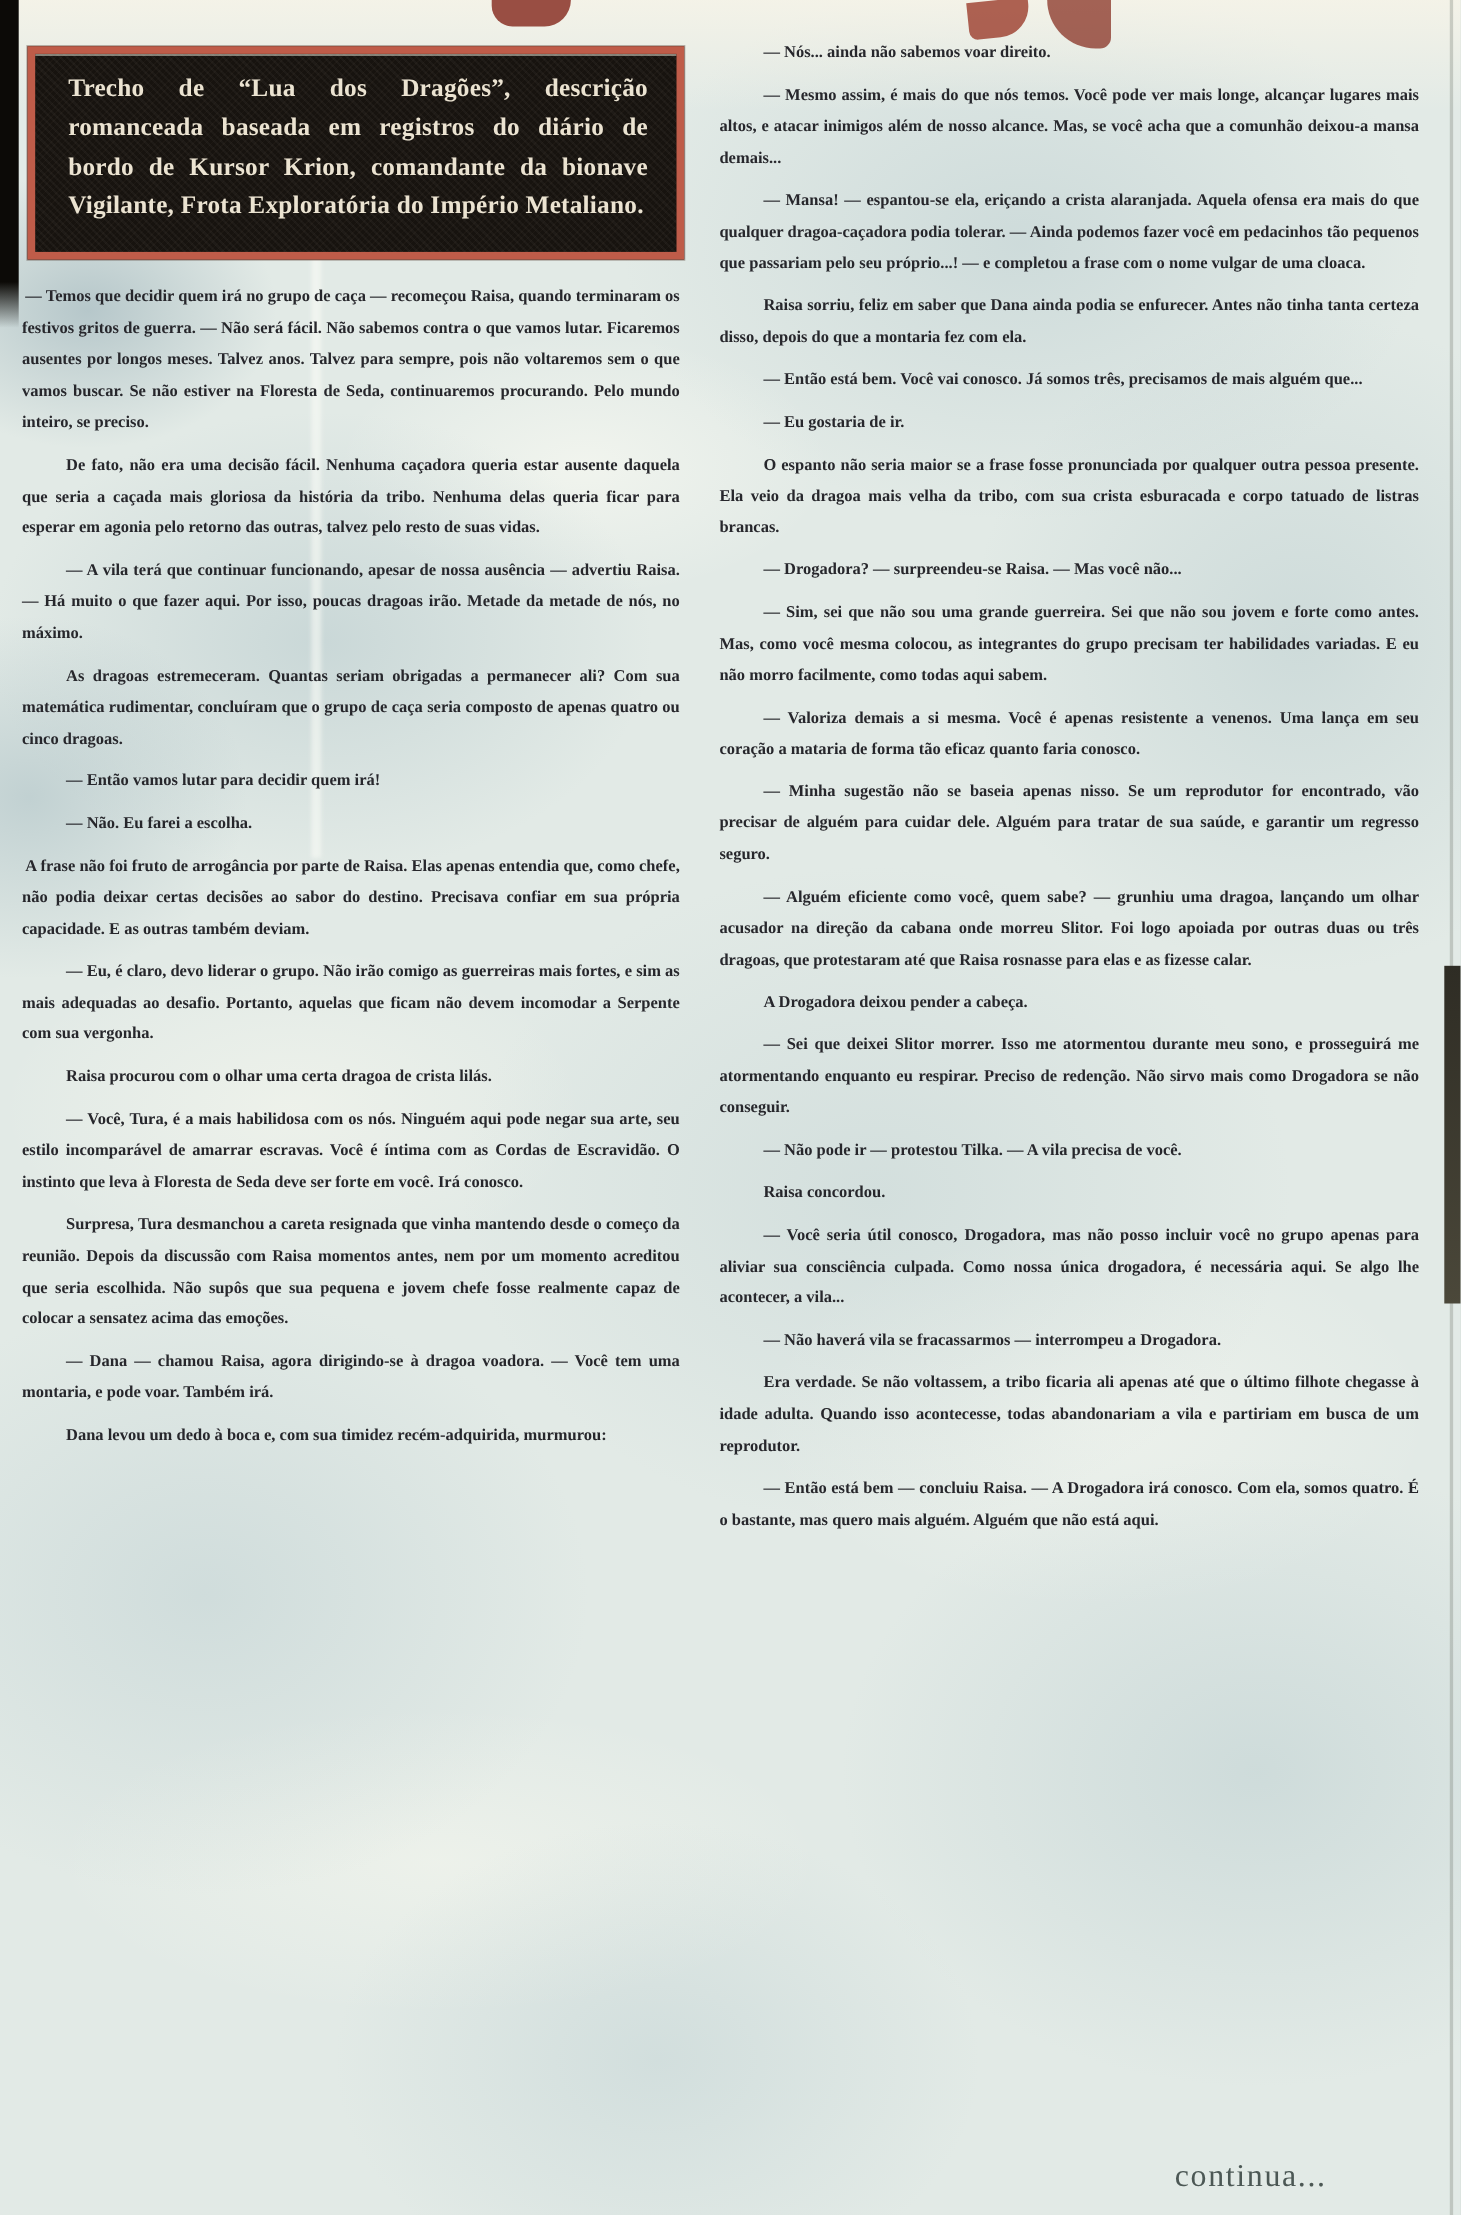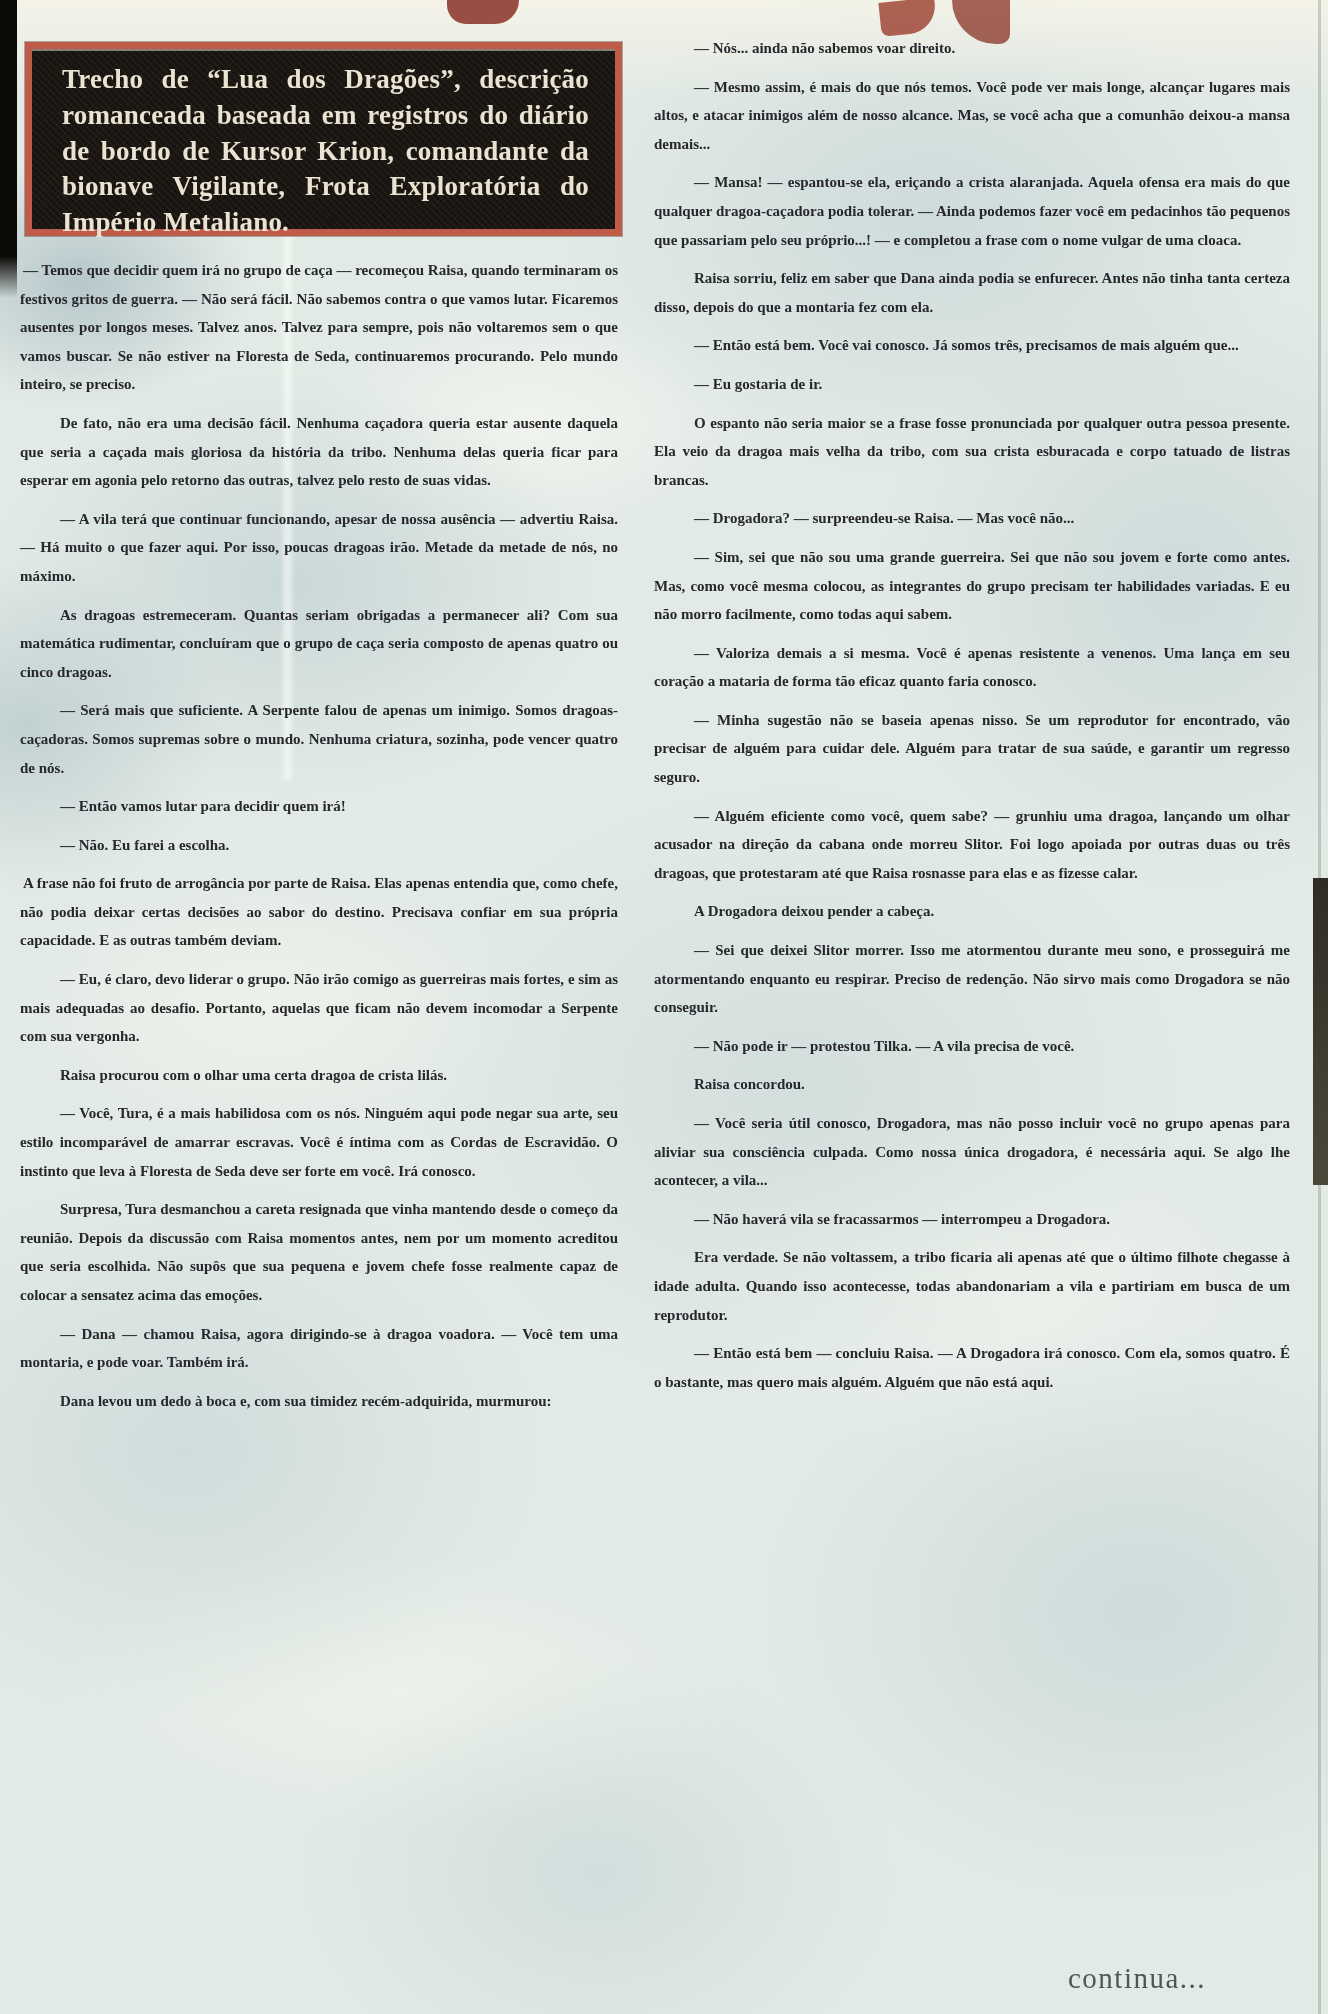--- a/index.html
+++ b/index.html
@@ -40,21 +40,21 @@
   .header-box{
     position:absolute;left:25px;top:42px;width:597px;height:194px;
     box-sizing:border-box;border:7px solid #bf5c49;background-color:#17130f;
     background-image:
       repeating-linear-gradient(45deg, rgba(255,255,255,.035) 0 2px, transparent 2px 5px),
       repeating-linear-gradient(-45deg, rgba(120,100,80,.06) 0 1px, transparent 1px 4px);
     box-shadow: inset 0 2px 0 rgba(240,235,220,.5), 0 0 0 1px rgba(60,30,20,.35);
   }
   .header-box p{
     margin:0;padding:13px 26px 0 30px;
-    font-size:27px;line-height:35.8px;font-weight:700;letter-spacing:.2px;
+    font-size:23px;line-height:35.8px;font-weight:700;letter-spacing:.2px;
     color:#ebe3d1;text-align:justify;
   }
   .col{position:absolute;}
   .col-left{left:20px;top:256px;width:598px;}
   .col-right{left:654px;top:34px;width:636px;}
   .col p{
     margin:0 0 10px 0;
     font-size:15px;line-height:28.6px;font-weight:700;
     color:#27272c;text-align:justify;text-indent:40px;
     hyphens:auto;-webkit-hyphens:auto;
@@ -79,21 +79,20 @@
 
   <div class="header-box">
     <p>Trecho de “Lua dos Dragões”, descrição romanceada baseada em registros do diário de bordo de Kursor Krion, comandante da bionave Vigilante, Frota Exploratória do Império Metaliano.</p>
   </div>
 
   <div class="col col-left">
       <p class="no-indent">— Temos que decidir quem irá no grupo de caça — recomeçou Raisa, quando terminaram os festivos gritos de guerra. — Não será fácil. Não sabemos contra o que vamos lutar. Ficaremos ausentes por longos meses. Talvez anos. Talvez para sempre, pois não voltaremos sem o que vamos buscar. Se não estiver na Floresta de Seda, continuaremos procurando. Pelo mundo inteiro, se preciso.</p>
       <p>De fato, não era uma decisão fácil. Nenhuma caçadora queria estar ausente daquela que seria a caçada mais gloriosa da história da tribo. Nenhuma delas queria ficar para esperar em agonia pelo retorno das outras, talvez pelo resto de suas vidas.</p>
       <p>— A vila terá que continuar funcionando, apesar de nossa ausência — advertiu Raisa. — Há muito o que fazer aqui. Por isso, poucas dragoas irão. Metade da metade de nós, no máximo.</p>
       <p>As dragoas estremeceram. Quantas seriam obrigadas a permanecer ali? Com sua matemática rudimentar, concluíram que o grupo de caça seria composto de apenas quatro ou cinco dragoas.</p>
-      <p>— Será mais que suficiente. A Serpente falou de apenas um inimigo. Somos dragoas-caçadoras. Somos supremas sobre o mundo. Nenhuma criatura, sozinha, pode vencer quatro de nós.</p>
       <p>— Então vamos lutar para decidir quem irá!</p>
       <p>— Não. Eu farei a escolha.</p>
       <p class="no-indent">A frase não foi fruto de arrogância por parte de Raisa. Elas apenas entendia que, como chefe, não podia deixar certas decisões ao sabor do destino. Precisava confiar em sua própria capacidade. E as outras também deviam.</p>
       <p>— Eu, é claro, devo liderar o grupo. Não irão comigo as guerreiras mais fortes, e sim as mais adequadas ao desafio. Portanto, aquelas que ficam não devem incomodar a Serpente com sua vergonha.</p>
       <p>Raisa procurou com o olhar uma certa dragoa de crista lilás.</p>
       <p>— Você, Tura, é a mais habilidosa com os nós. Ninguém aqui pode negar sua arte, seu estilo incomparável de amarrar escravas. Você é íntima com as Cordas de Escravidão. O instinto que leva à Floresta de Seda deve ser forte em você. Irá conosco.</p>
       <p>Surpresa, Tura desmanchou a careta resignada que vinha mantendo desde o começo da reunião. Depois da discussão com Raisa momentos antes, nem por um momento acreditou que seria escolhida. Não supôs que sua pequena e jovem chefe fosse realmente capaz de colocar a sensatez acima das emoções.</p>
       <p>— Dana — chamou Raisa, agora dirigindo-se à dragoa voadora. — Você tem uma montaria, e pode voar. Também irá.</p>
       <p>Dana levou um dedo à boca e, com sua timidez recém-adquirida, murmurou:</p>
     </div>

